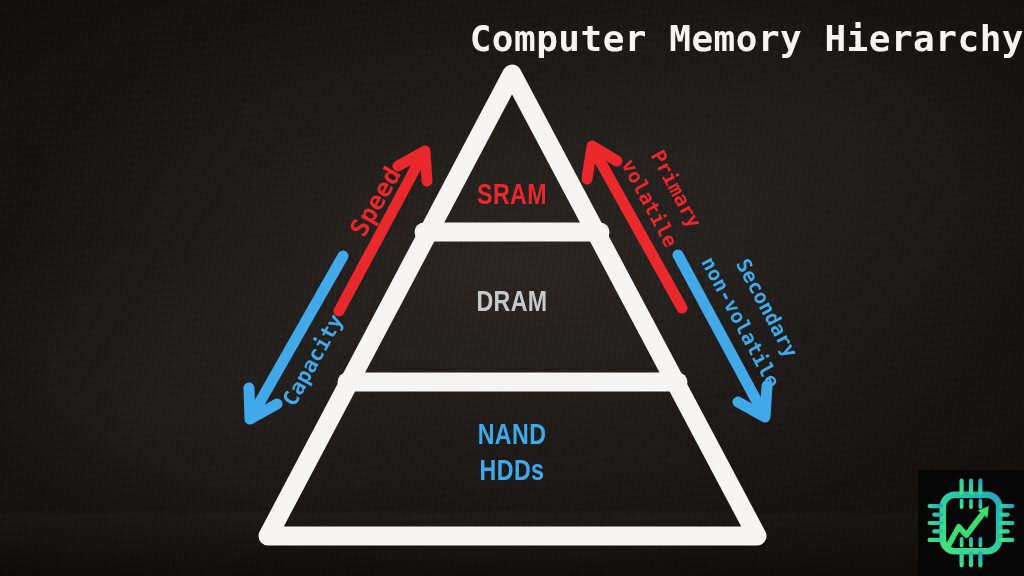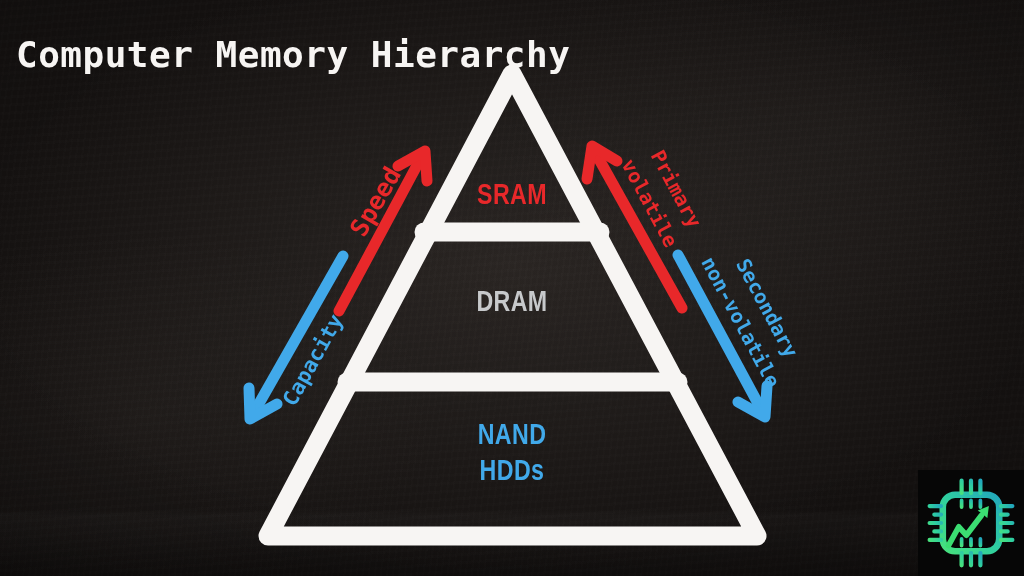--- a/index.html
+++ b/index.html
@@ -9,22 +9,22 @@
     background-image:
       linear-gradient(to bottom, rgba(255,255,255,0) 88.5%, rgba(255,255,255,0.02) 89.5%, rgba(0,0,0,0.18) 100%),
       radial-gradient(ellipse 130% 120% at 50% 45%, rgba(0,0,0,0) 38%, rgba(0,0,0,0.62) 96%),
       repeating-linear-gradient(98deg, rgba(255,255,255,0.008) 0 2px, rgba(0,0,0,0.015) 2px 6px),
       repeating-linear-gradient(176deg, rgba(255,255,255,0.006) 0 3px, rgba(0,0,0,0.012) 3px 8px),
       radial-gradient(ellipse 760px 440px at 50% 46%, rgba(95,86,80,0.30), rgba(95,86,80,0) 70%),
       radial-gradient(ellipse 420px 260px at 14% 72%, rgba(90,82,76,0.12), rgba(90,82,76,0) 70%),
       radial-gradient(ellipse 500px 300px at 82% 22%, rgba(90,82,76,0.10), rgba(90,82,76,0) 70%);
   }
   .title{
-    position:absolute;top:18px;left:0;right:0;margin:16px;
-    text-align:left;color:var(--white);
+    position:absolute;top:18px;left:0;right:0;margin:0;
+    text-align:right;color:var(--white);
     font:bold 36px "DejaVu Sans Mono", monospace;letter-spacing:0.5px;
   }
   .geo{position:absolute;left:0;top:0;width:1024px;height:576px;}
   .py{stroke:var(--white);stroke-width:19;fill:none;stroke-linecap:round;stroke-linejoin:round;}
   .ar{fill:none;stroke-width:11;stroke-linecap:round;stroke-linejoin:round;}
   .s-red{stroke:var(--red);}
   .s-blue{stroke:var(--blue);}
   .lvl{
     position:absolute;left:50%;transform:translate(-50%,-50%) scaleX(0.8);
     font:bold 29px "Liberation Sans", sans-serif;letter-spacing:0.5px;white-space:nowrap;text-align:center;

